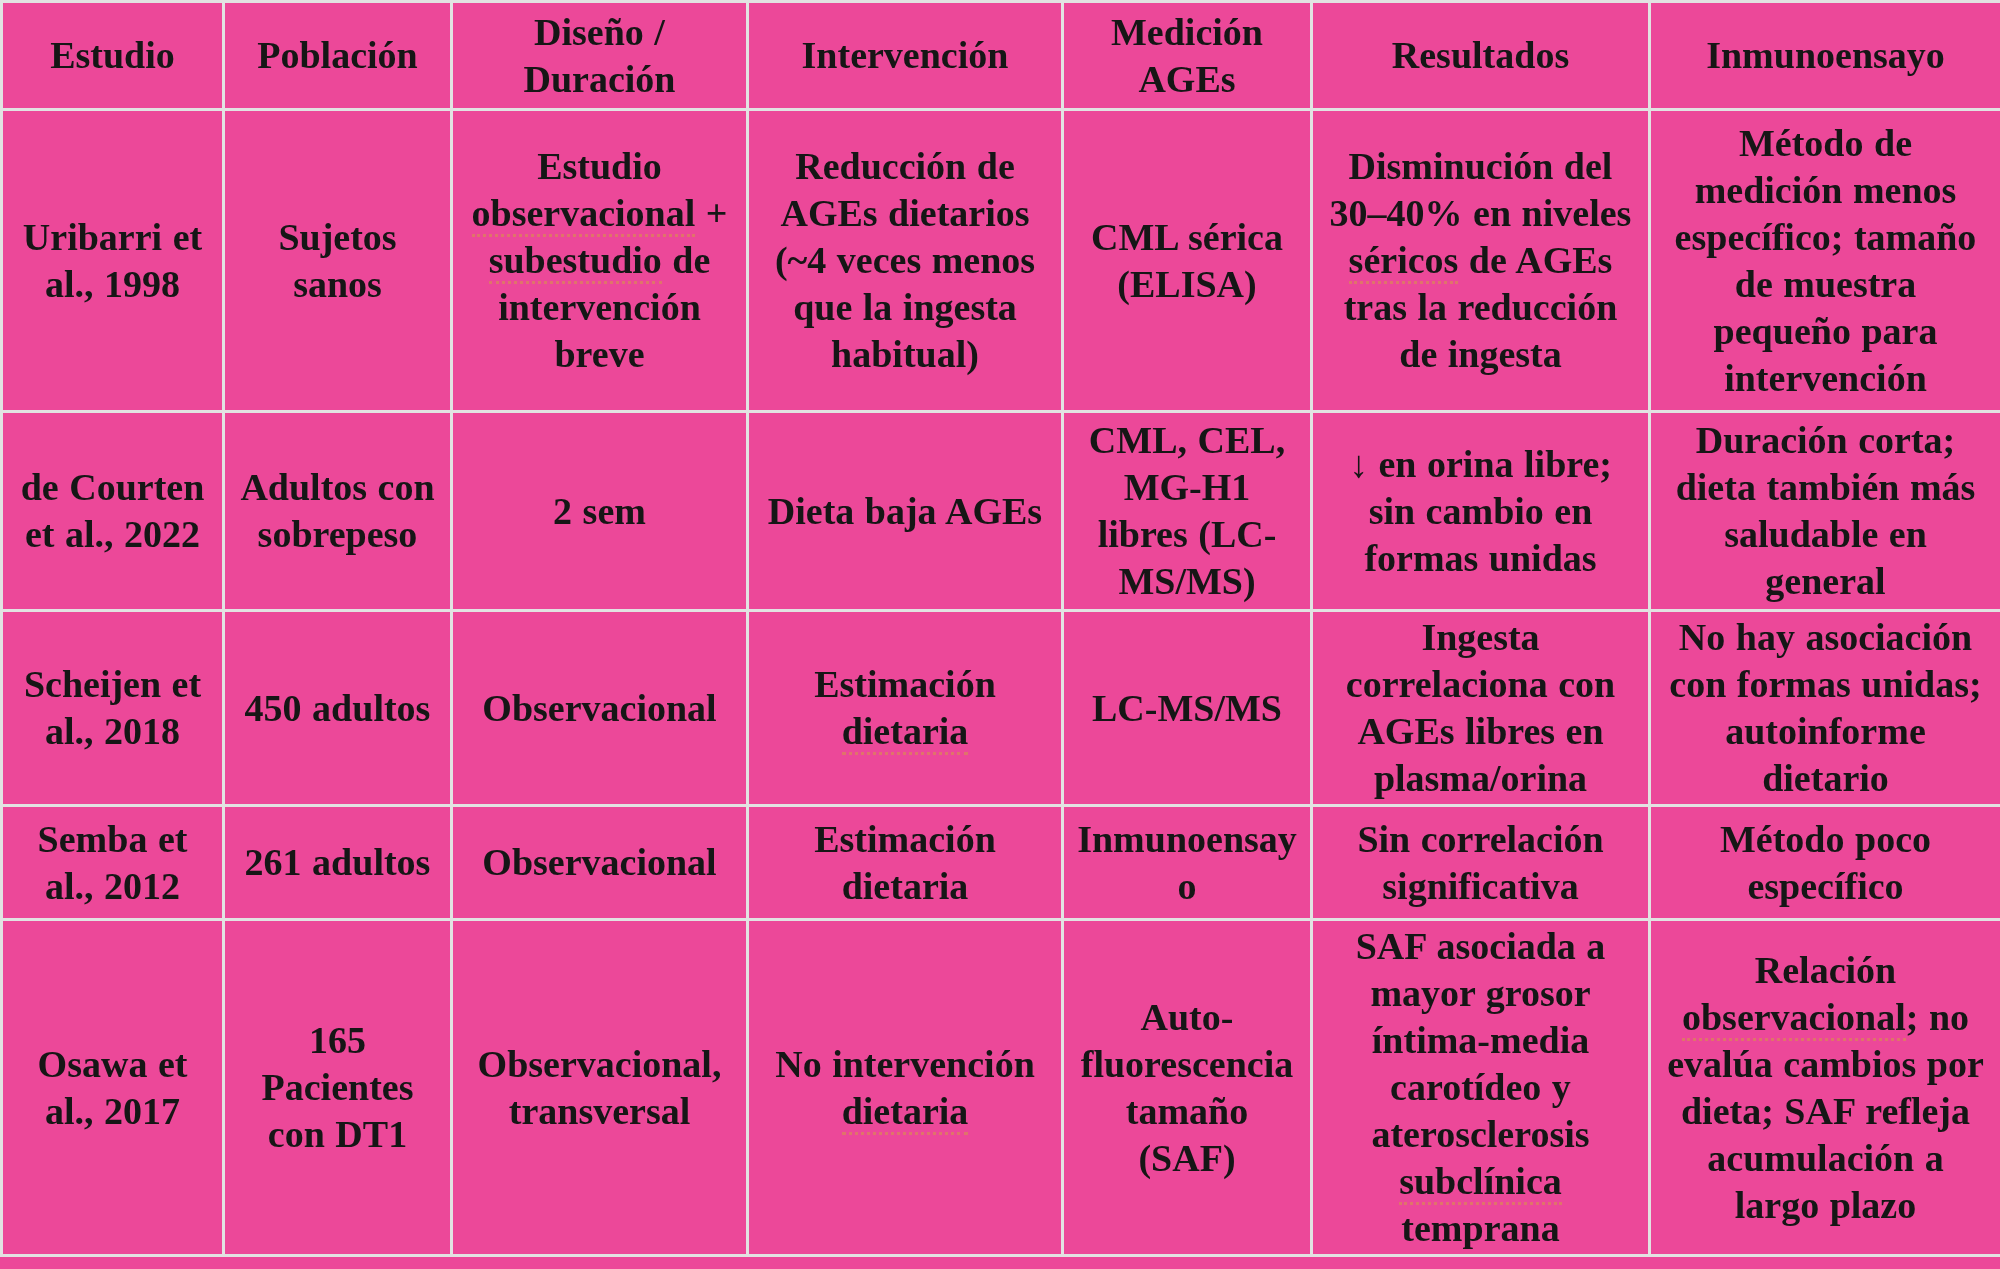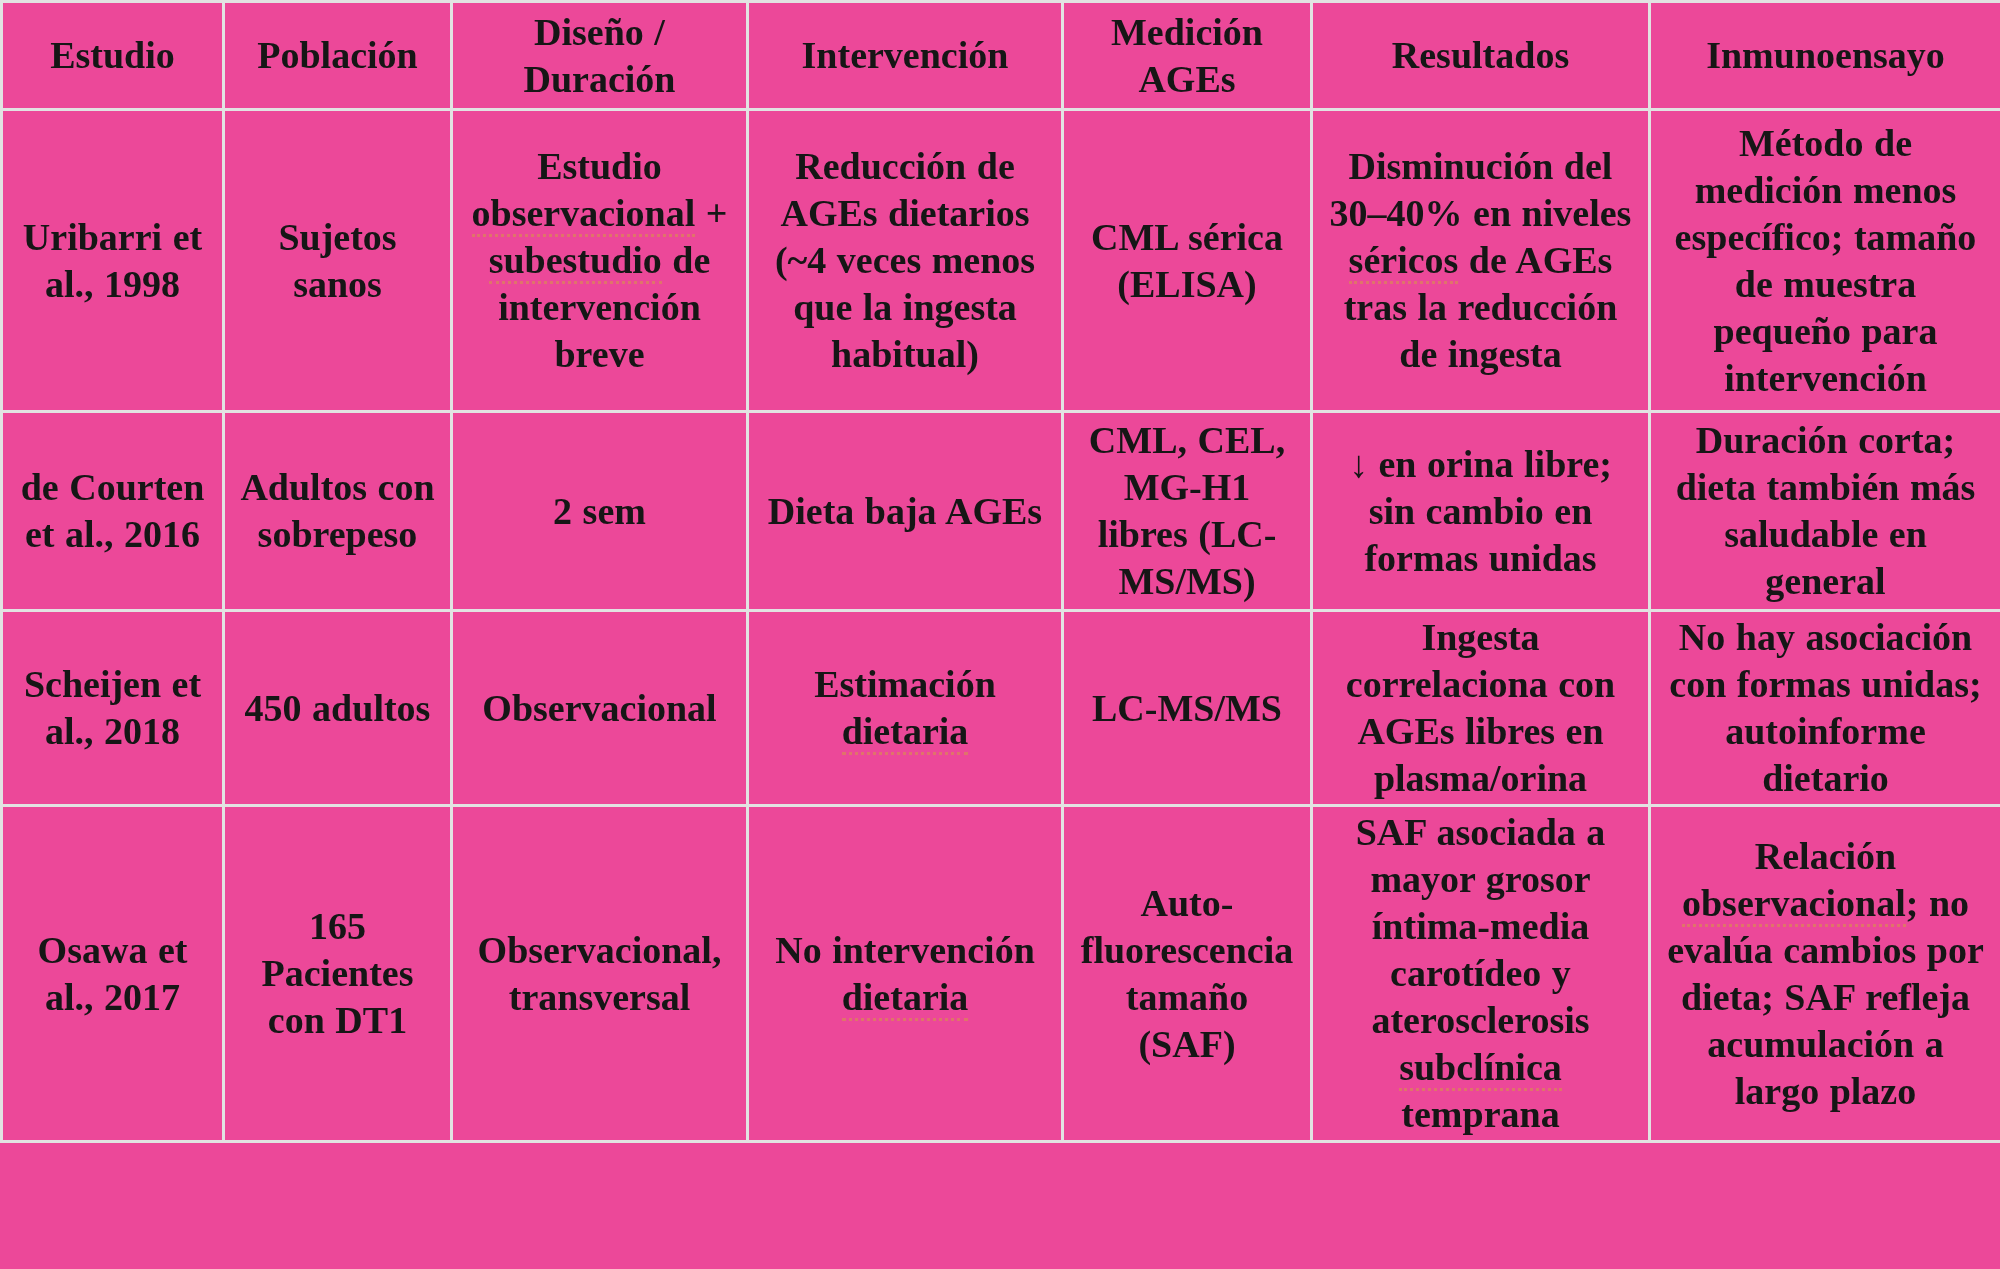--- a/index.html
+++ b/index.html
@@ -83,37 +83,46 @@
         <tr class="r1">
           <td class="c0">Uribarri et al., 1998</td>
           <td class="c1">Sujetos sanos</td>
           <td class="c2">Estudio <span class="sp">observacional</span> + <span class="sp">subestudio</span> de intervención breve</td>
           <td class="c3">Reducción de AGEs dietarios (~4 veces menos que la ingesta habitual)</td>
           <td class="c4">CML sérica (ELISA)</td>
           <td class="c5">Disminución del 30–40% en niveles <span class="sp">séricos</span> de AGEs tras la reducción de ingesta</td>
           <td class="c6">Método de medición menos específico; tamaño de muestra pequeño para intervención</td>
         </tr>
         <tr class="r2">
-          <td class="c0">de Courten et al., 2016</td>
+          <td class="c0">de Courten et al., 2022</td>
           <td class="c1">Adultos con sobrepeso</td>
           <td class="c2">2 sem</td>
           <td class="c3">Dieta baja AGEs</td>
           <td class="c4">CML, CEL, MG-H1 libres (LC-MS/MS)</td>
           <td class="c5">↓ en orina libre; sin cambio en formas unidas</td>
           <td class="c6">Duración corta; dieta también más saludable en general</td>
         </tr>
         <tr class="r3">
           <td class="c0">Scheijen et al., 2018</td>
           <td class="c1">450 adultos</td>
           <td class="c2">Observacional</td>
           <td class="c3">Estimación <span class="sp">dietaria</span></td>
           <td class="c4">LC-MS/MS</td>
           <td class="c5">Ingesta correlaciona con AGEs libres en plasma/orina</td>
           <td class="c6">No hay asociación con formas unidas; autoinforme dietario</td>
         </tr>
+        <tr class="r4">
+          <td class="c0">Semba et al., 2012</td>
+          <td class="c1">261 adultos</td>
+          <td class="c2">Observacional</td>
+          <td class="c3">Estimación dietaria</td>
+          <td class="c4">Inmunoensayo</td>
+          <td class="c5">Sin correlación significativa</td>
+          <td class="c6">Método poco específico</td>
+        </tr>
         <tr class="r5">
           <td class="c0">Osawa et al., 2017</td>
           <td class="c1">165 Pacientes con DT1</td>
           <td class="c2">Observacional, transversal</td>
           <td class="c3">No intervención <span class="sp">dietaria</span></td>
           <td class="c4">Auto-fluorescencia tamaño (SAF)</td>
           <td class="c5">SAF asociada a mayor grosor íntima-media carotídeo y aterosclerosis <span class="sp">subclínica</span> temprana</td>
           <td class="c6">Relación <span class="sp">observacional</span>; no evalúa cambios por dieta; SAF refleja acumulación a largo plazo</td>
         </tr>
       </tbody>

